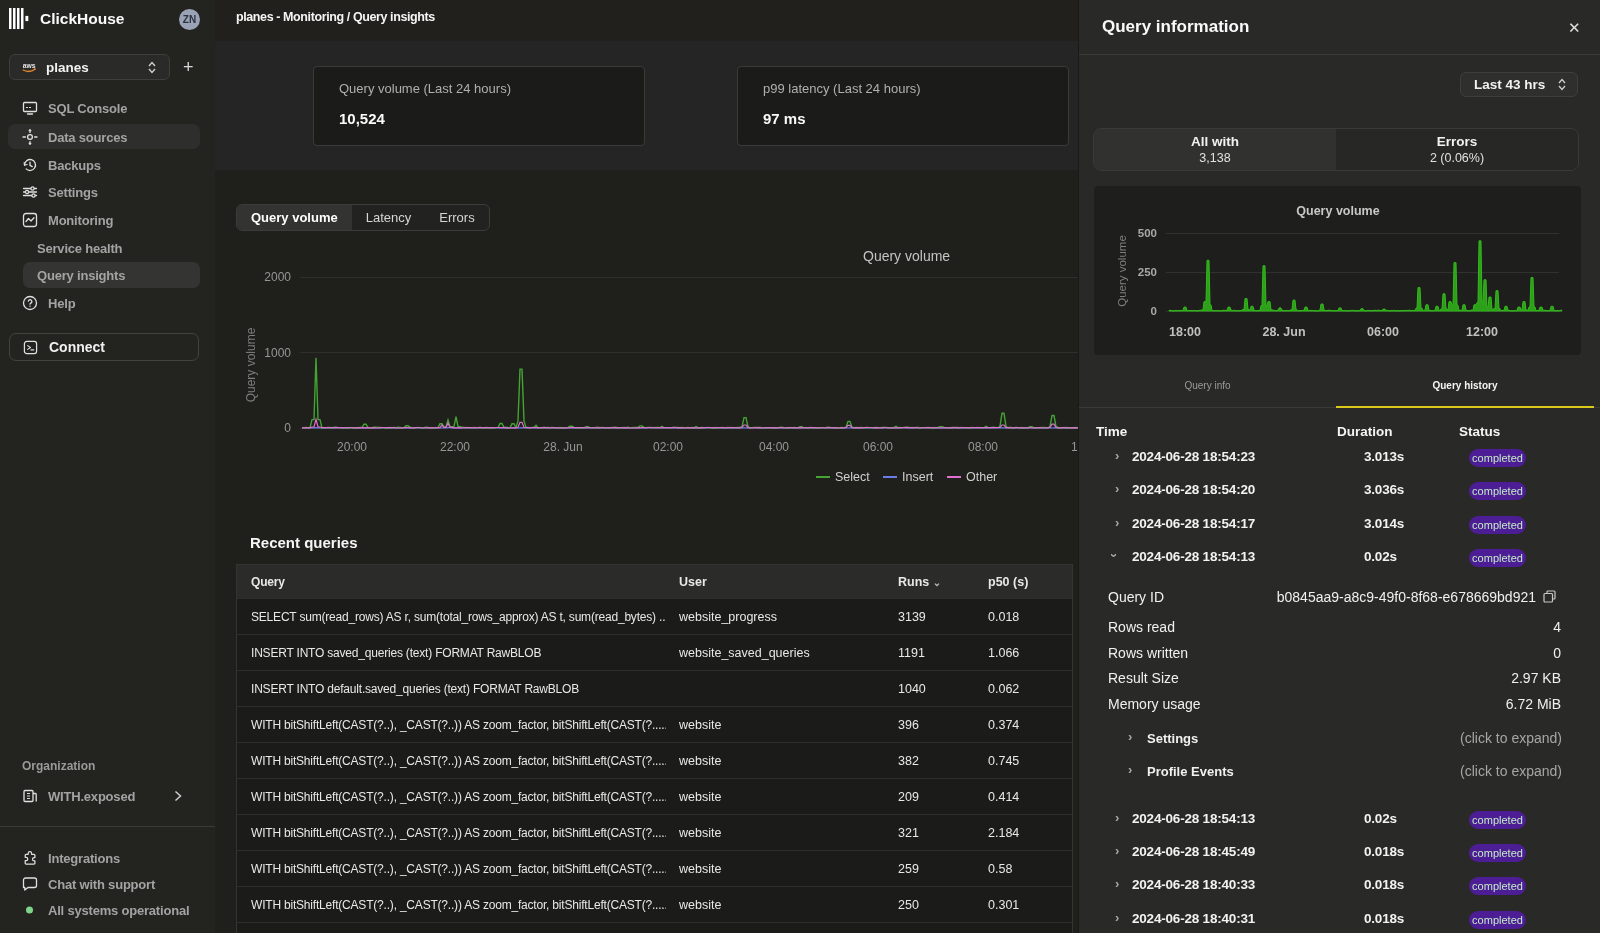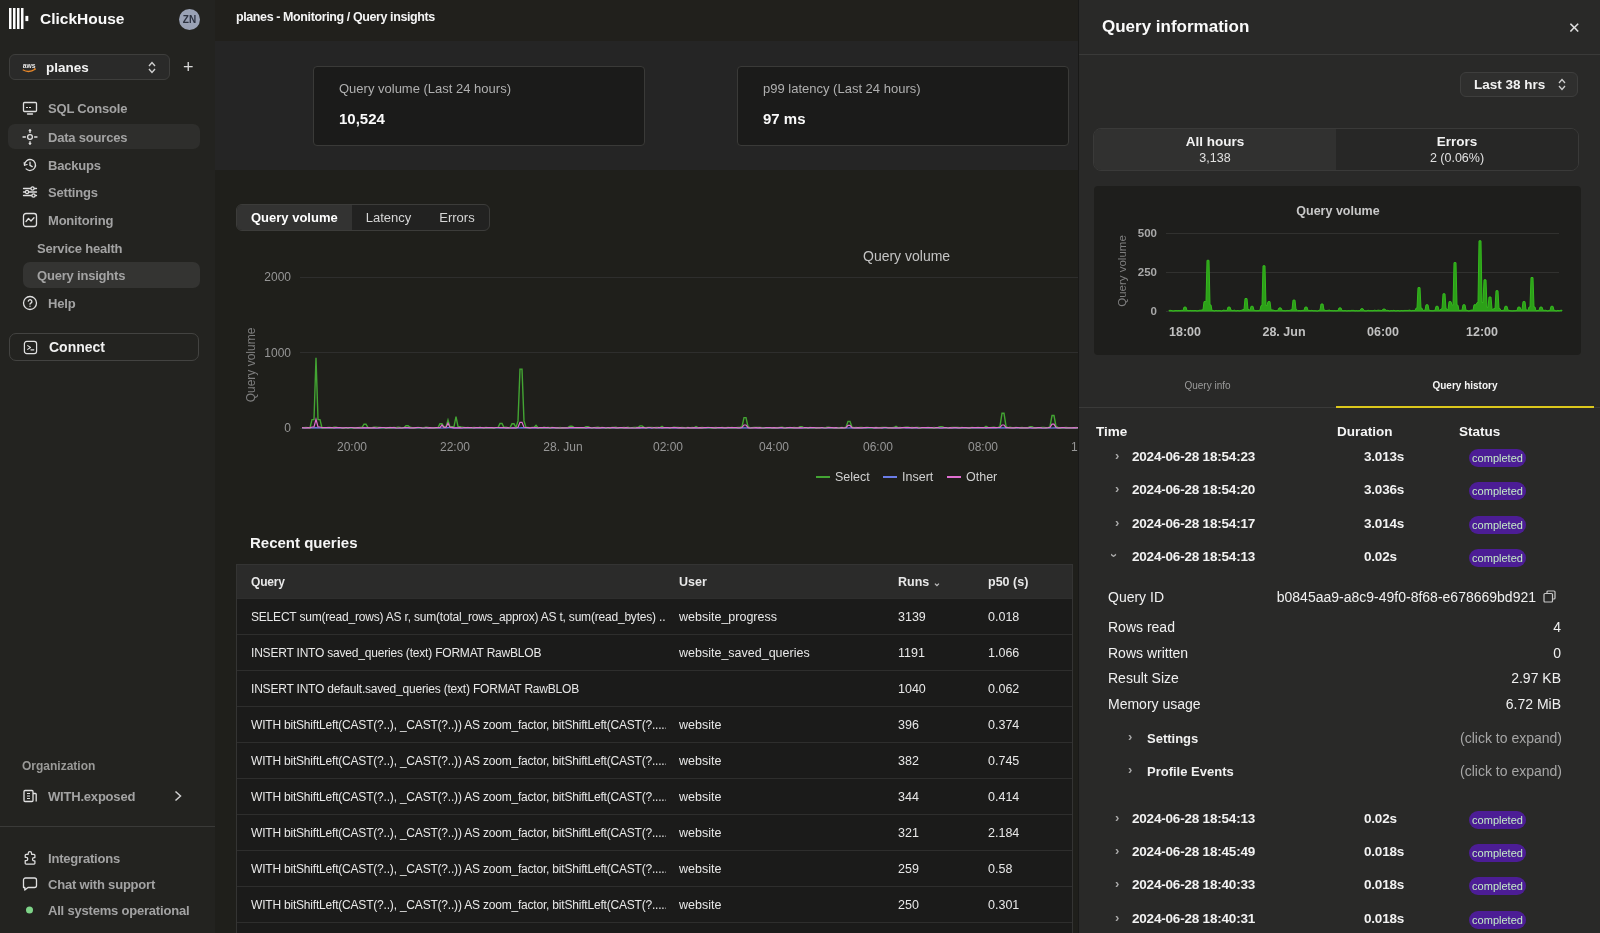--- a/index.html
+++ b/index.html
@@ -275,21 +275,21 @@
       </div>
       <div class="trow" style="top:178px;">
         <span class="tc c1">WITH bitShiftLeft(CAST(?..), _CAST(?..)) AS zoom_factor, bitShiftLeft(CAST(?.....</span>
         <span class="tc c2">website</span>
         <span class="tc c3">382</span>
         <span class="tc c4">0.745</span>
       </div>
       <div class="trow" style="top:214px;">
         <span class="tc c1">WITH bitShiftLeft(CAST(?..), _CAST(?..)) AS zoom_factor, bitShiftLeft(CAST(?.....</span>
         <span class="tc c2">website</span>
-        <span class="tc c3">344</span>
+        <span class="tc c3">209</span>
         <span class="tc c4">0.414</span>
       </div>
       <div class="trow" style="top:250px;">
         <span class="tc c1">WITH bitShiftLeft(CAST(?..), _CAST(?..)) AS zoom_factor, bitShiftLeft(CAST(?.....</span>
         <span class="tc c2">website</span>
         <span class="tc c3">321</span>
         <span class="tc c4">2.184</span>
       </div>
       <div class="trow" style="top:286px;">
         <span class="tc c1">WITH bitShiftLeft(CAST(?..), _CAST(?..)) AS zoom_factor, bitShiftLeft(CAST(?.....</span>
@@ -304,29 +304,29 @@
         <span class="tc c4">0.301</span>
       </div>
       <div class="trow" style="top:358px;height:11px;border-bottom:none;"></div>
     </div>
   </div>
   <div id="panel">
     <div id="ptitle">Query information</div>
     <div id="pclose">✕</div>
     <div id="phr"></div>
     <div id="psel">
-        <span class="abs" style="left:13px;top:4px;color:#f2f2f2;font-size:13.5px;font-weight:bold;">Last 38 hrs</span>
+        <span class="abs" style="left:13px;top:4px;color:#f2f2f2;font-size:13.5px;font-weight:bold;">Last 43 hrs</span>
       <svg class="abs" style="left:95px;top:5px;" width="12" height="13" viewBox="0 0 12 13">
         <path d="M3 5 L6 1.6 L9 5" stroke="#cfcfcf" stroke-width="1.3" fill="none"></path>
         <path d="M3 8 L6 11.4 L9 8" stroke="#cfcfcf" stroke-width="1.3" fill="none"></path>
       </svg>
     </div>
     <div id="ptabs">
       <div class="ptab" style="background:#313130;">
-          <div class="t1">All hours</div>
+          <div class="t1">All with</div>
           <div class="t2">3,138</div>
         </div>
       <div class="ptab" style="background:#272726;">
           <div class="t1">Errors</div>
           <div class="t2">2 (0.06%)</div>
         </div>
     </div>
     <div id="pchart">
         <svg width="487" height="169" style="position:absolute;left:0;top:0;">
       <text x="244" y="29" font-family="Liberation Sans" font-size="12.5" fill="#c8c8c8" text-anchor="middle" font-weight="bold">Query volume</text>

